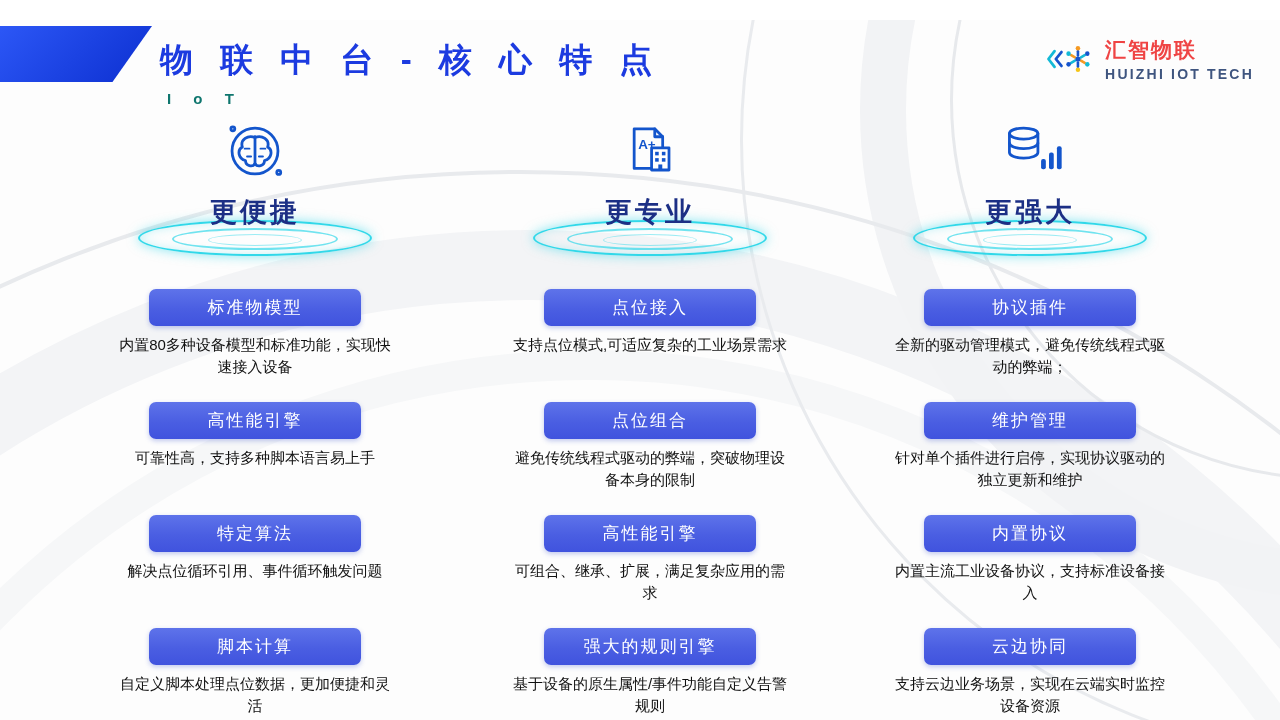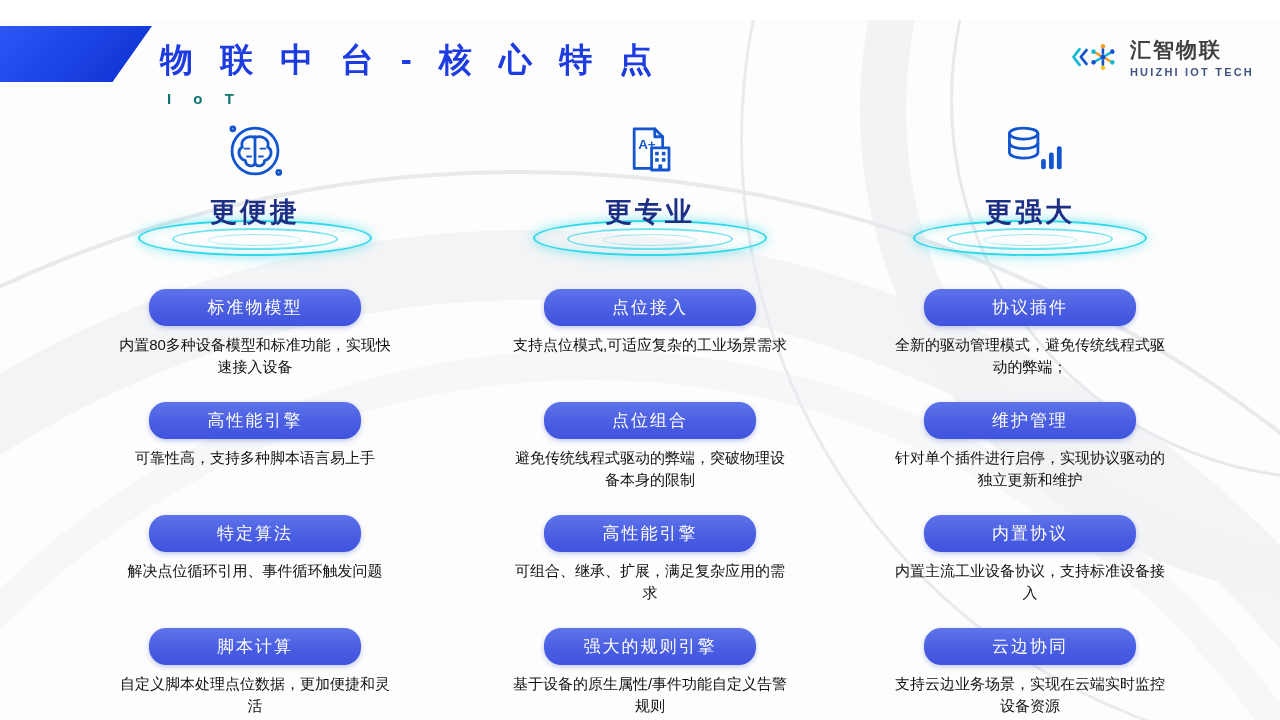--- a/index.html
+++ b/index.html
@@ -20,22 +20,22 @@
   
   .corner { position:absolute; left:0; top:6px; width:152px; height:56px;
             background:linear-gradient(135deg,#2c57f6,#0c2fd0);
             clip-path:polygon(0 0,100% 0,74% 100%,0 100%); }
   .title { position:absolute; left:160px; top:18px; font-size:33px; font-weight:800;
            color:#1c3be0; letter-spacing:9px; white-space:nowrap; }
   .subtitle { position:absolute; left:167px; top:70px; font-size:15px; font-weight:700;
               color:#0f766e; letter-spacing:9px; }
 
   .logo { position:absolute; right:26px; top:16px; display:flex; align-items:center; gap:8px; }
-  .logo-name { font-size:21px; font-weight:800; color:#404040; letter-spacing:2px; }
-  .logo-tagline { font-size:11px; font-weight:700; color:#3f557f; letter-spacing:2.2px; margin-top:2px; }
+  .logo-name { font-size:21px; font-weight:800; color:#ef4444; letter-spacing:2px; }
+  .logo-tagline { font-size:14px; font-weight:700; color:#3f557f; letter-spacing:2.2px; margin-top:2px; }
 
   
   .column { position:absolute; top:92px; width:320px; display:flex; flex-direction:column; align-items:center; }
   #col1 { left:95px; } #col2 { left:490px; } #col3 { left:870px; }
 
   .col-icon { height:78px; display:flex; align-items:center; justify-content:center; margin-bottom:4px; }
 
   .col-heading { font-family:"Liberation Serif","DejaVu Serif",serif; font-size:27px; font-weight:700;
                  color:#1c2f85; letter-spacing:3px; position:relative; z-index:2; }
 
@@ -44,21 +44,21 @@
                  border:2px solid rgba(38,214,232,.95); box-shadow:0 0 12px rgba(38,214,232,.55), inset 0 0 10px rgba(38,214,232,.25); }
   .halo .ring2 { position:absolute; left:42px; top:13px; width:166px; height:22px; border-radius:50%;
                  border:2px solid rgba(38,214,232,.65); }
   .halo .ring3 { position:absolute; left:78px; top:19px; width:94px;  height:12px; border-radius:50%;
                  border:1.5px solid rgba(38,214,232,.45); }
 
   .items { display:flex; flex-direction:column; align-items:center; }
   .item  { display:flex; flex-direction:column; align-items:center; margin-bottom:16px; }
   .pill  { width:212px; height:37px; display:flex; align-items:center; justify-content:center;
            background:linear-gradient(180deg,#5e73ea 0%,#4a5ee2 55%,#4053de 100%);
-           border-radius:17px; color:#ffffff; font-size:17px; letter-spacing:2px;
+           border-radius:7px; color:#ffffff; font-size:17px; letter-spacing:2px;
            box-shadow:0 2px 5px rgba(40,70,200,.28); }
   .desc  { width:282px; min-height:52px; margin-top:8px; font-size:15px; line-height:1.45;
            color:#111; text-align:center; }
 
   
   .bottom-bar { position:absolute; bottom:0; left:488px; right:0; height:14px;
                 background:linear-gradient(90deg,#3f71f2,#1336c9);
                 clip-path:polygon(16px 0,100% 0,100% 100%,0 100%); }
 </style>
 </head>

